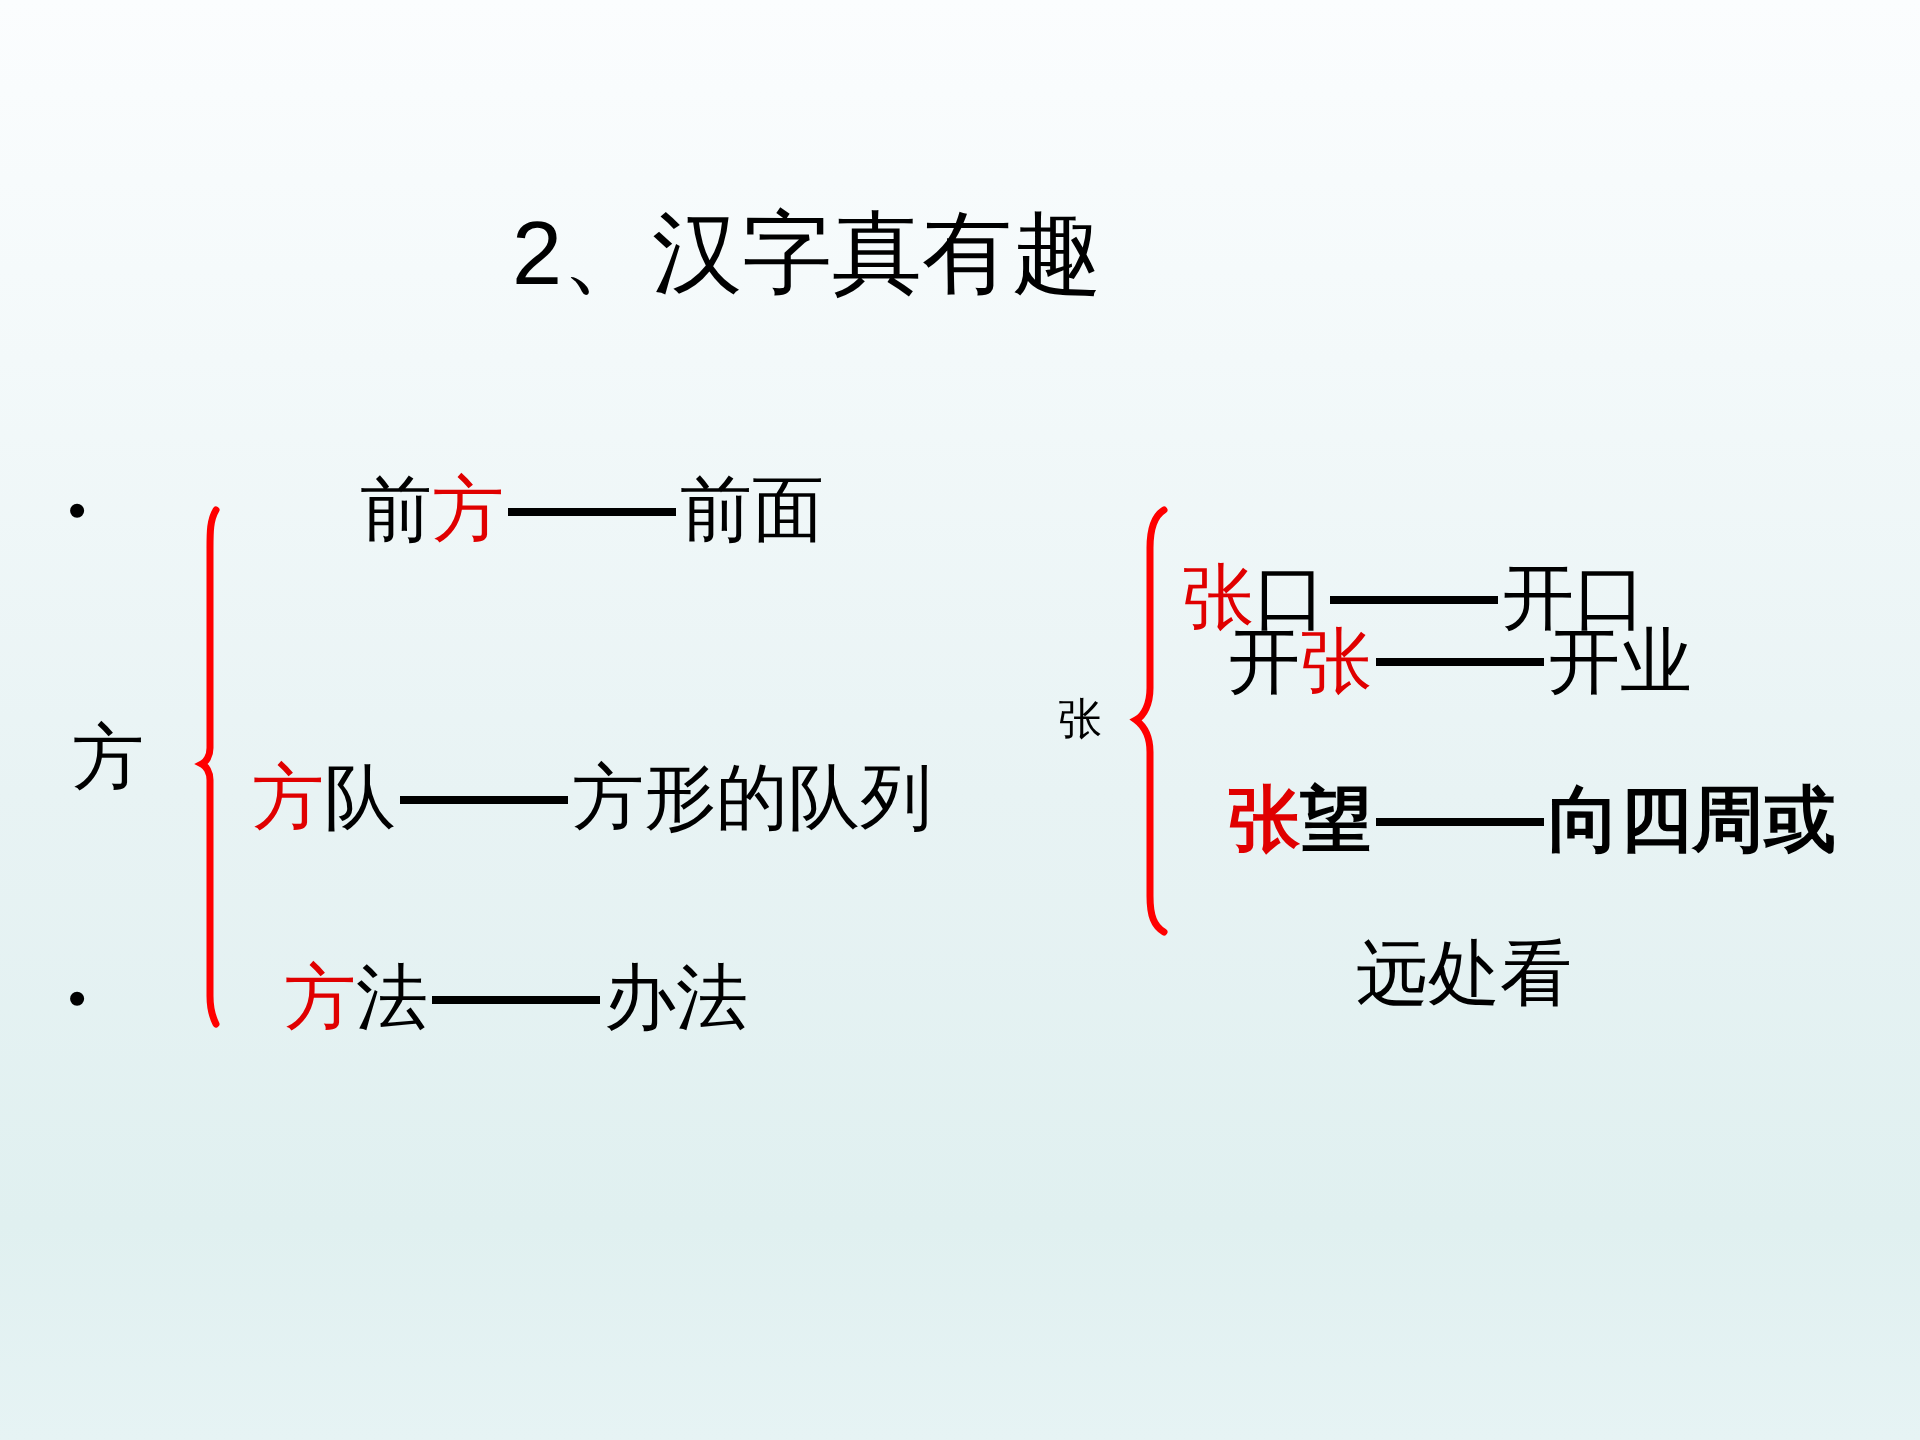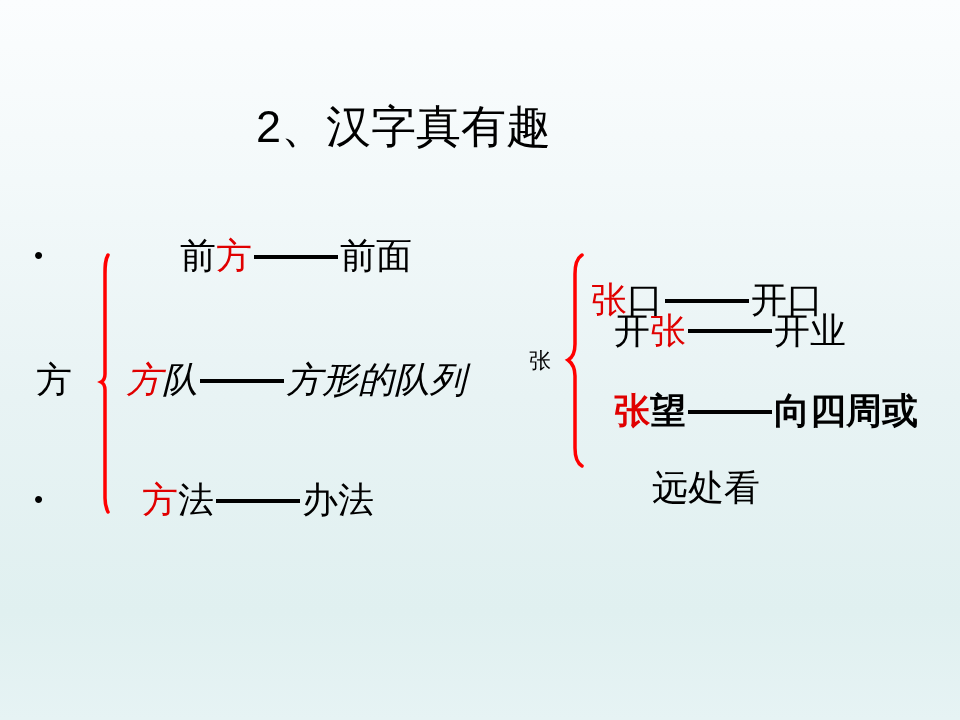--- a/index.html
+++ b/index.html
@@ -35,21 +35,21 @@
 <div class="abs row" style="left:36px; top:362px;">方</div>
 
 <svg class="bracket" style="left:96px; top:252px;" width="20" height="264" viewBox="0 0 20 264">
   <path d="M12 3 C9 8, 9 14, 9 22 L9 122 C9 126, 7 129, 5 130 C7 131, 9 134, 9 138 L9 246 C9 252, 10 256, 12 260" fill="none" stroke="#ff0000" stroke-width="3.5" stroke-linecap="round"></path>
 </svg>
 
 <div class="abs row" style="left:132px; top:238px;margin-left:48px;">
   <span>前</span><span class="red">方</span><span class="dash"></span><span>前面</span>
 </div>
 
-<div class="abs row" style="left:126px; top:362px;font-style:italic;">
+<div class="abs row" style="left:126px; top:382px;">
   <span class="red">方</span><span>队</span><span class="dash"></span><span>方形的队列</span>
 </div>
 
 <div class="abs row" style="left:142px; top:482px;">
   <span class="red">方</span><span>法</span><span class="dash"></span><span>办法</span>
 </div>
 
 <div class="abs small" style="left:529px; top:350px;">张</div>
 
 <svg class="bracket" style="left:560px; top:252px;" width="30" height="218" viewBox="0 0 30 218">
@@ -61,13 +61,13 @@
 </div>
 
 <div class="abs row" style="left:614px; top:316px;font-family:Liberation Mono, monospace;">
   <span>开</span><span class="red">张</span><span class="dash"></span><span>开业</span>
 </div>
 
 <div class="abs row" style="left:614px; top:392px;font-weight:bold;">
   <span class="red">张</span><span>望</span><span class="dash"></span><span>向四周或</span>
 </div>
 
-<div class="abs row" style="left:652px; top:470px;">远处看</div>
+<div class="abs row" style="left:678px; top:470px;">远处看</div>
 
 </body></html>

